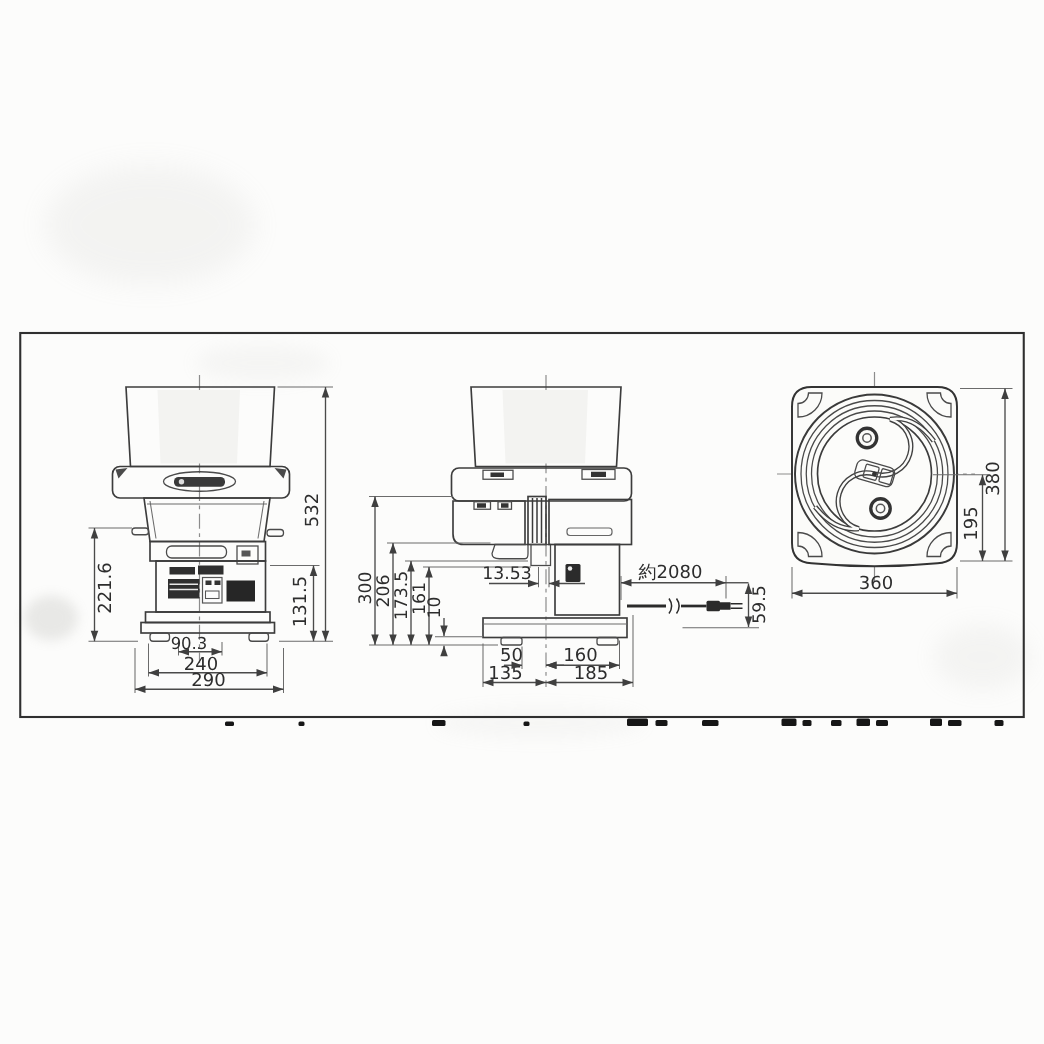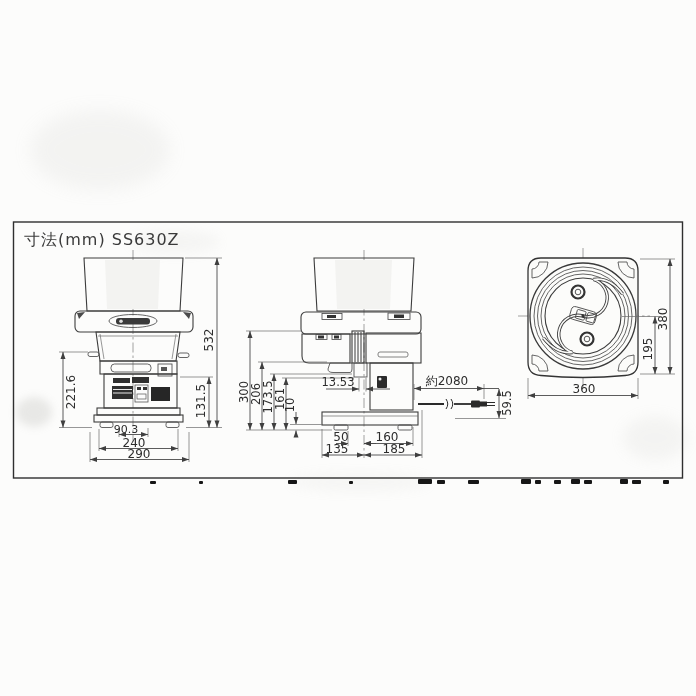--- a/index.html
+++ b/index.html
@@ -318,14 +318,13 @@
       <rect x="535" y="480" width="6" height="4" rx="1"></rect>
         <rect x="554" y="480" width="7" height="4" rx="1"></rect>
       <rect x="571" y="479" width="9" height="5" rx="1"></rect>
         <rect x="584" y="480" width="8" height="4" rx="1"></rect>
       <rect x="620" y="479" width="8" height="5" rx="1"></rect>
         <rect x="632" y="480" width="9" height="4" rx="1"></rect>
       <rect x="663" y="480" width="6" height="4" rx="1"></rect>
     </g>
   </svg>
 
-  <div class="frame-title">寸法(mm) SS630Z</div>
 </div>
 
 </body></html>

